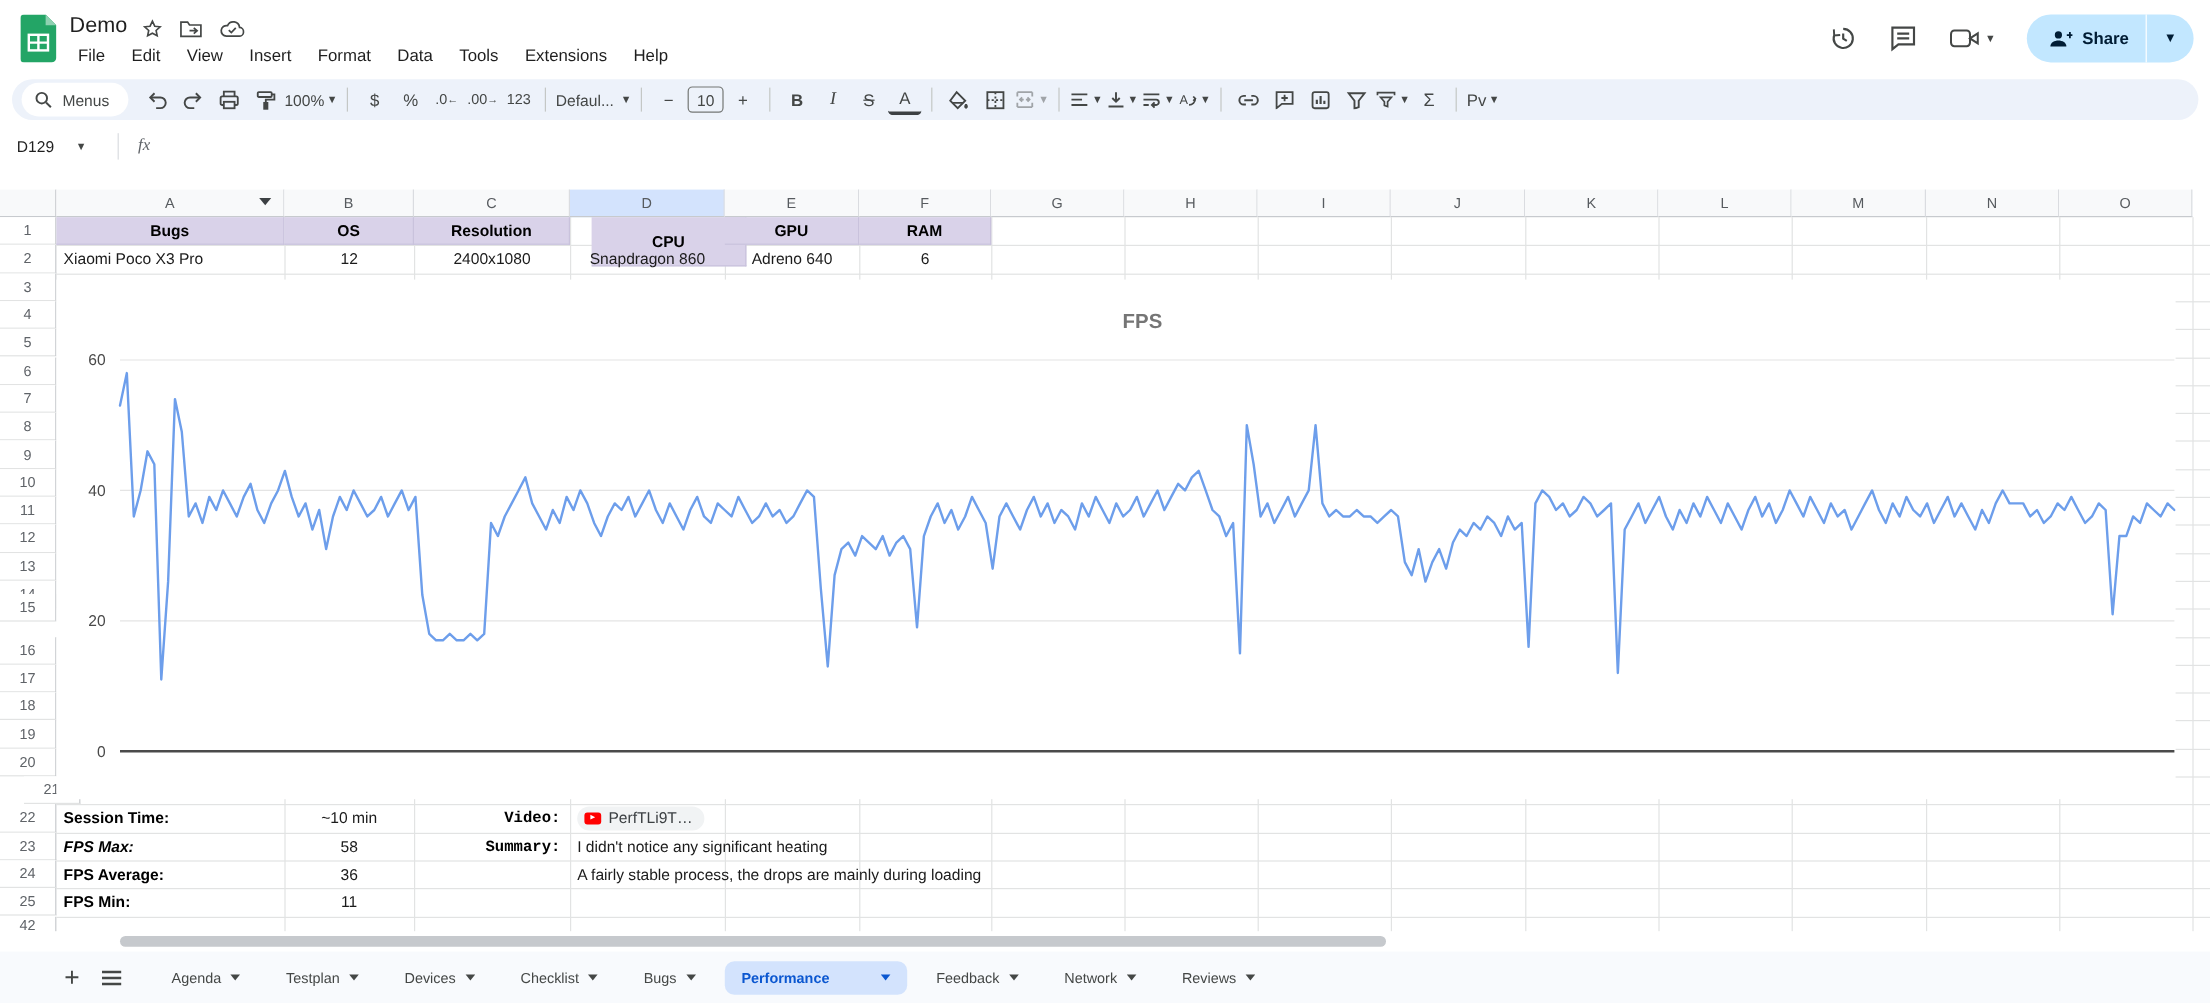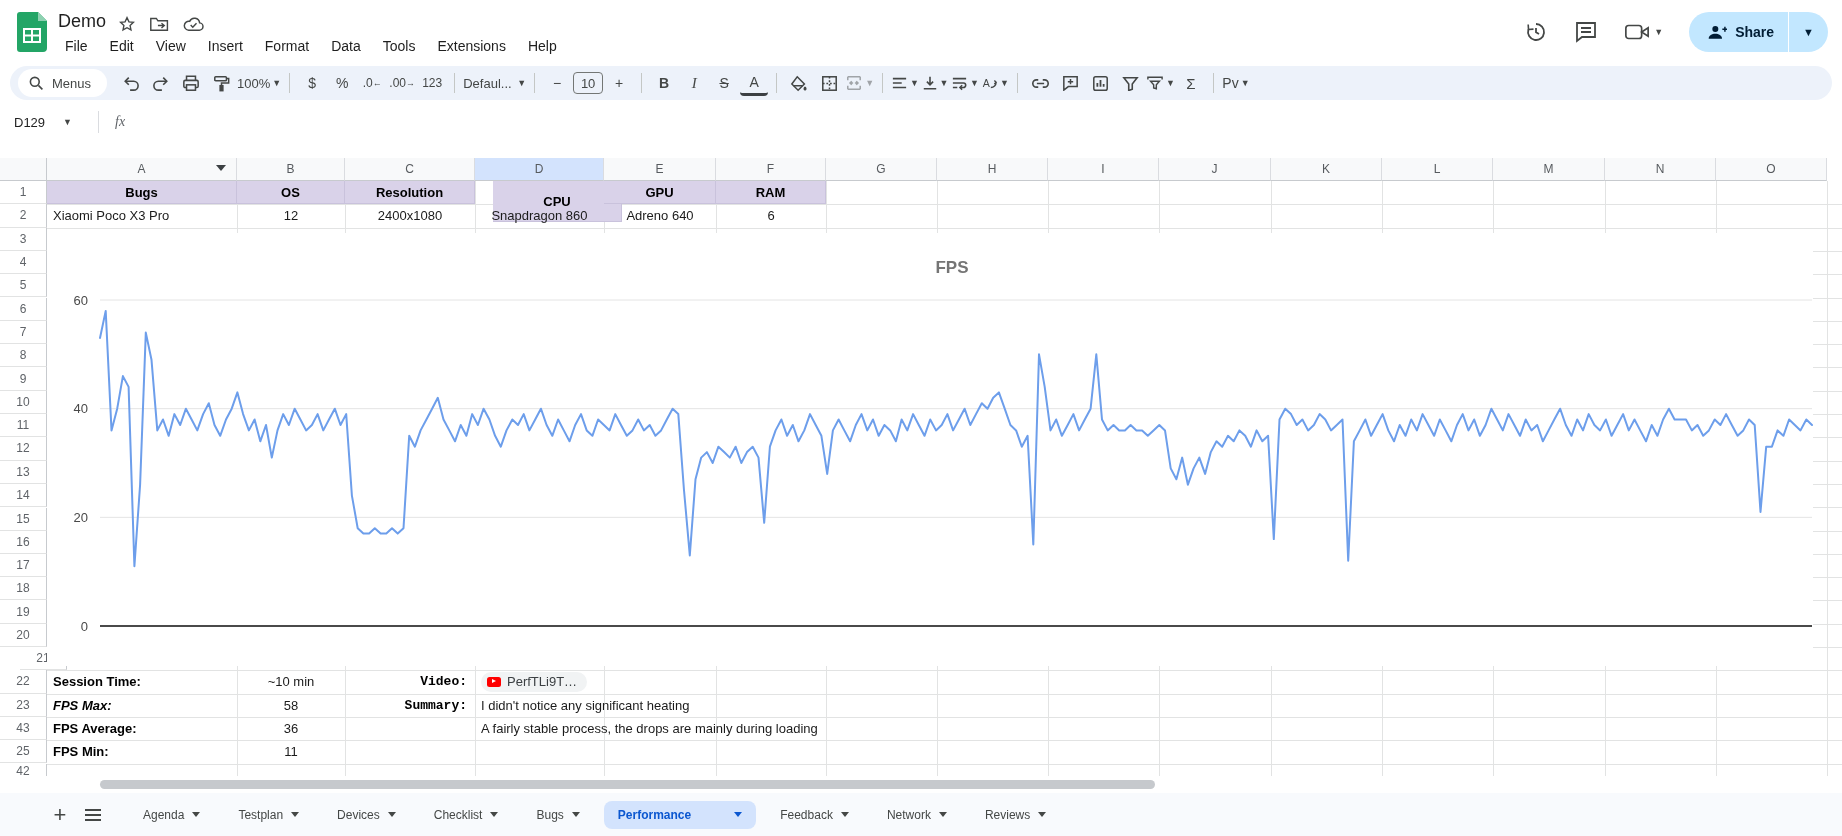--- a/index.html
+++ b/index.html
@@ -383,30 +383,30 @@
         <div class="rowhdr" style="top: 116.2px; height: 23.3px;">5</div>
         <div class="rowhdr" style="top: 139.5px; height: 23.3px;">6</div>
         <div class="rowhdr" style="top: 162.8px; height: 23.3px;">7</div>
         <div class="rowhdr" style="top: 186.1px; height: 23.3px;">8</div>
         <div class="rowhdr" style="top: 209.4px; height: 23.3px;">9</div>
         <div class="rowhdr" style="top: 232.7px; height: 23.3px;">10</div>
         <div class="rowhdr" style="top: 256px; height: 23.3px;">11</div>
         <div class="rowhdr" style="top: 279.3px; height: 23.3px;">12</div>
         <div class="rowhdr" style="top: 302.6px; height: 23.3px;">13</div>
         <div class="rowhdr" style="top: 325.9px; height: 23.3px;">14</div>
-        <div class="rowhdr" style="top: 350px; height: 23.3px;">15</div>
+        <div class="rowhdr" style="top: 337px; height: 23.3px;">15</div>
         <div class="rowhdr" style="top: 372.5px; height: 23.3px;">16</div>
         <div class="rowhdr" style="top: 395.8px; height: 23.3px;">17</div>
         <div class="rowhdr" style="top: 419.1px; height: 23.3px;">18</div>
         <div class="rowhdr" style="top: 442.4px; height: 23.3px;">19</div>
         <div class="rowhdr" style="top: 465.7px; height: 23.3px;">20</div>
         <div class="rowhdr" style="top: 489px; height: 23.3px; margin-left: 20px;">21</div>
         <div class="rowhdr" style="top: 512.3px; height: 23.3px;">22</div>
         <div class="rowhdr" style="top: 535.6px; height: 23.3px;">23</div>
-        <div class="rowhdr" style="top: 558.9px; height: 23.3px;">43</div>
+        <div class="rowhdr" style="top: 558.9px; height: 23.3px;">24</div>
         <div class="rowhdr" style="top: 582.2px; height: 23.3px;">25</div>
         <div class="rowhdr" style="top: 605.5px; height: 16.5px;">42</div>
       </div>
     <div id="cells">
         <div class="cell c-center c-bold c-header" style="left: 47px; top: 23px; width: 190px; height: 23.3px;">Bugs</div>
         <div class="cell c-center c-bold c-header" style="left: 237px; top: 23px; width: 108px; height: 23.3px;">OS</div>
         <div class="cell c-center c-bold c-header" style="left: 345px; top: 23px; width: 130px; height: 23.3px;">Resolution</div>
         <div class="cell c-center c-bold c-header" style="left: 493px; top: 23px; width: 129px; height: 41px;">CPU</div>
         <div class="cell c-center c-bold c-header" style="left: 604px; top: 23px; width: 112px; height: 23.3px;">GPU</div>
         <div class="cell c-center c-bold c-header" style="left: 716px; top: 23px; width: 110px; height: 23.3px;">RAM</div>

